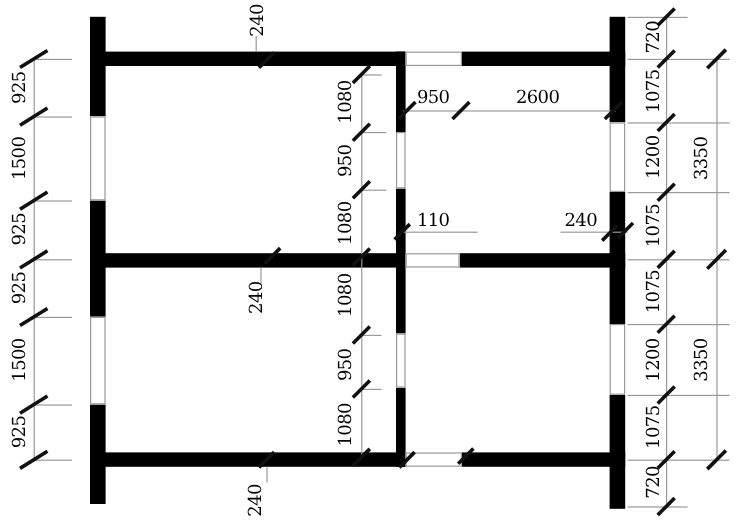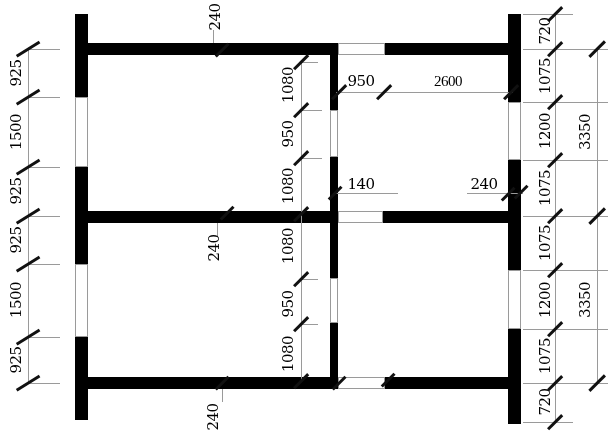--- a/index.html
+++ b/index.html
@@ -135,17 +135,17 @@
       <div class="dimlabel" style="left: 545px; top: 243px; color: rgb(0, 0, 0); transform: translate(-50%, -50%) rotate(-90deg);">1075</div>
       <div class="dimlabel" style="left: 545px; top: 300px; color: rgb(0, 0, 0); transform: translate(-50%, -50%) rotate(-90deg);">1200</div>
       <div class="dimlabel" style="left: 545px; top: 356px; color: rgb(0, 0, 0); transform: translate(-50%, -50%) rotate(-90deg);">1075</div>
       <div class="dimlabel" style="left: 545px; top: 402px; color: rgb(0, 0, 0); transform: translate(-50%, -50%) rotate(-90deg);">720</div>
       <div class="dimlabel" style="left: 585px; top: 132px; color: rgb(0, 0, 0); transform: translate(-50%, -50%) rotate(-90deg);">3350</div>
       <div class="dimlabel" style="left: 585px; top: 300px; color: rgb(0, 0, 0); transform: translate(-50%, -50%) rotate(-90deg);">3350</div>
       <div class="dimlabel" style="left: 215px; top: 17px; color: rgb(0, 0, 0); transform: translate(-50%, -50%) rotate(-90deg);">240</div>
       <div class="dimlabel" style="left: 214px; top: 248px; color: rgb(0, 0, 0); transform: translate(-50%, -50%) rotate(-90deg);">240</div>
       <div class="dimlabel" style="left: 213px; top: 417px; color: rgb(0, 0, 0); transform: translate(-50%, -50%) rotate(-90deg);">240</div>
       <div class="dimlabel" style="left: 361px; top: 81px; color: rgb(0, 0, 0); transform: translate(-50%, -50%) rotate(0deg);">950</div>
-      <div class="dimlabel" style="left: 448px; top: 81px; color: rgb(0, 0, 0); transform: translate(-50%, -50%) rotate(0deg); font-family: Liberation Serif, serif;">2600</div>
-      <div class="dimlabel" style="left: 361px; top: 184px; color: rgb(0, 0, 0); transform: translate(-50%, -50%) rotate(0deg);">140</div>
+      <div class="dimlabel" style="left: 448px; top: 81px; color: rgb(0, 0, 0); transform: translate(-50%, -50%) rotate(0deg);">2600</div>
+      <div class="dimlabel" style="left: 361px; top: 184px; color: rgb(0, 0, 0); transform: translate(-50%, -50%) rotate(0deg);">110</div>
       <div class="dimlabel" style="left: 484px; top: 184px; color: rgb(0, 0, 0); transform: translate(-50%, -50%) rotate(0deg);">240</div>
     </div>
 </div>
 
 </body></html>

